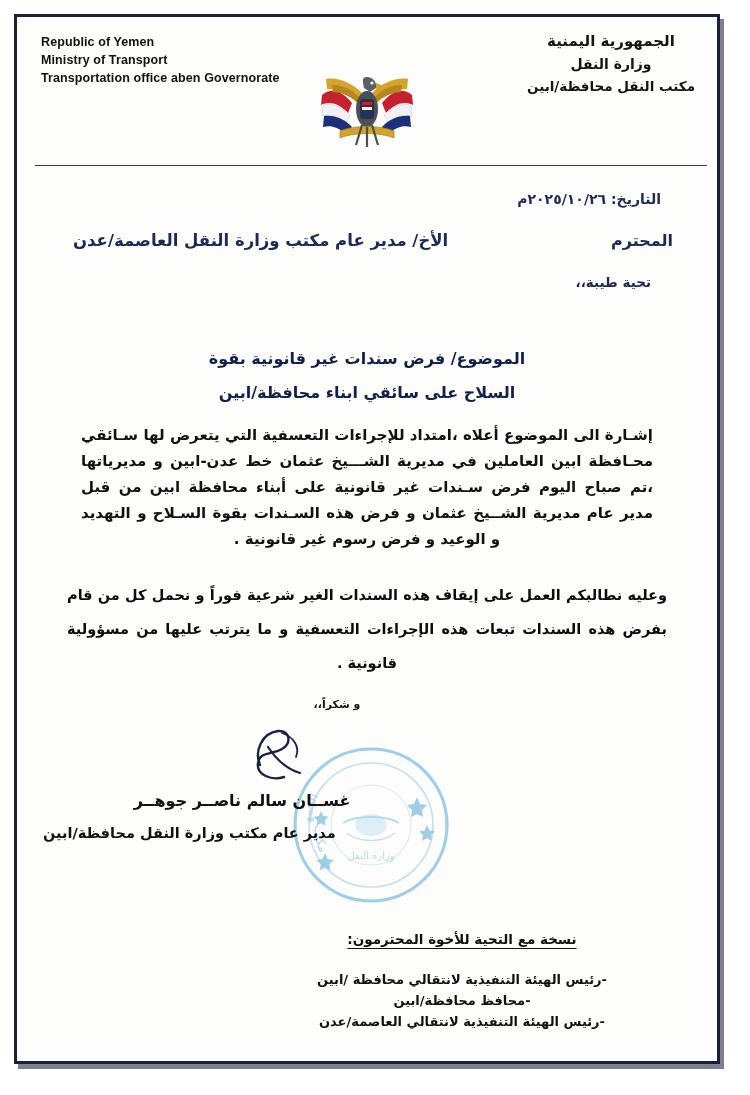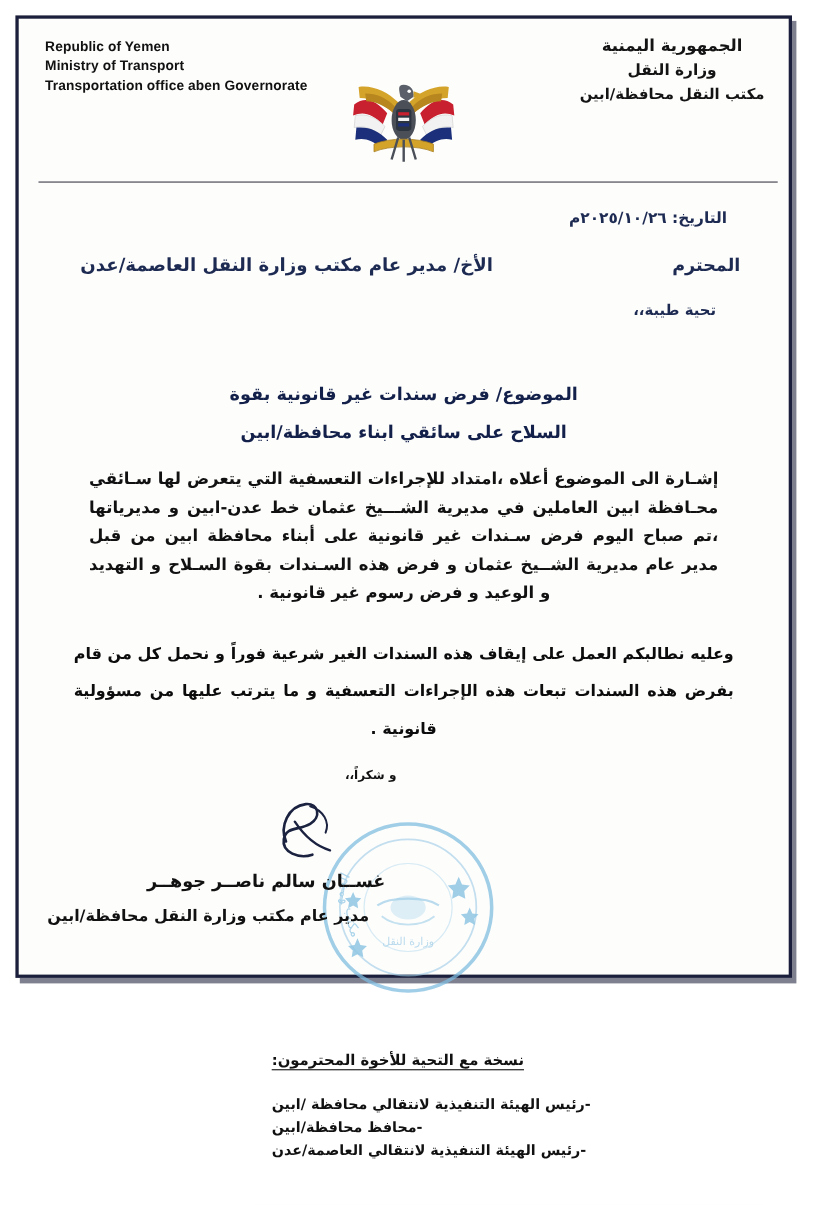--- a/index.html
+++ b/index.html
@@ -8,21 +8,21 @@
     background:#ffffff;
     font-family:"DejaVu Sans","Liberation Sans",sans-serif;
     overflow:hidden;
     position:relative;
   }
 
   
   #page{
     position:absolute;
     left:14px;top:14px;
-    width:706px;height:875px;
+    width:706px;height:1050px;
     background:#fdfdfc;
     border:3px solid #1b1f3b;
     box-shadow:4px 5px 0 rgba(20,24,52,.55);
     box-sizing:border-box;
   }
 
   
   #letterhead{
     position:relative;
     height:132px;
@@ -197,22 +197,21 @@
     padding-right:230px;
   }
 
   
   #cc{
     position:absolute;
     right:40px;
     top:912px;
     width:430px;
     direction:rtl;
-    text-align:left;
-    margin-top:24px;
+    text-align:center;
   }
   .cc-title{
     font-size:13.5px;
     font-weight:bold;
     color:#111;
     text-decoration:underline;
     text-underline-offset:4px;
     display:inline-block;
     margin-bottom:22px;
   }

